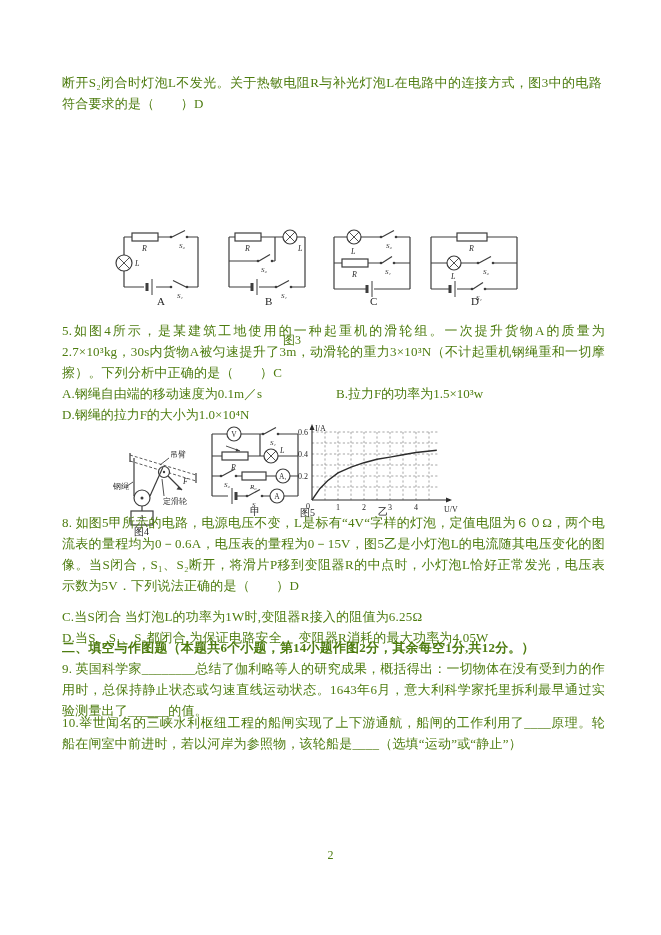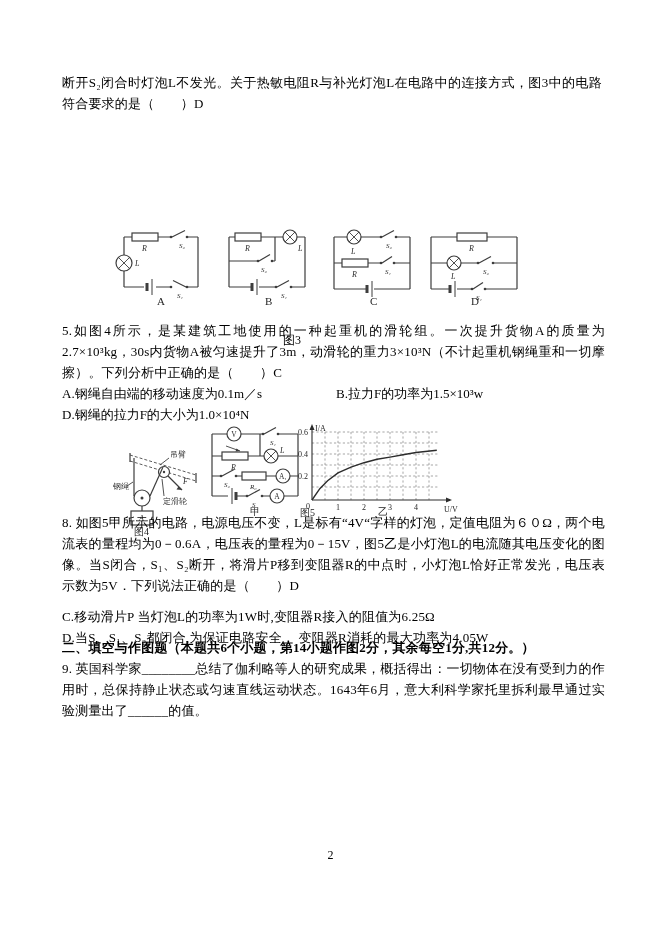--- a/index.html
+++ b/index.html
@@ -1,20 +1,20 @@
 <!DOCTYPE html>
 <html><head>
 <meta charset="utf-8">
 <style>
   * { margin:0; padding:0; box-sizing:border-box; }
   html,body { background:#fff; }
   .page {
     position:relative; width:661px; height:935px; background:#fff;
     font-family:"Liberation Serif","DejaVu Serif","DejaVu Sans",serif;
-    color:#000000; overflow:hidden;
+    color:#4d7c0f; overflow:hidden;
   }
   .para { position:absolute; font-size:13px; line-height:21px; text-align:justify; letter-spacing:.2px; }
   .opt-row { position:absolute; display:flex; font-size:13px; line-height:21px;gap:36px; }
   .opt-col1 { width:238px; flex:0 0 238px; }
   .heading { font-weight:700; }
   .fig { position:absolute; }
   .fig svg { display:block; overflow:visible; }
   .wire { stroke:#3d3d3d; stroke-width:1.2; fill:none; }
   .wire-thin { stroke:#3d3d3d; stroke-width:0.9; fill:none; }
   .comp { stroke:#3d3d3d; stroke-width:1.2; fill:#fff; }
@@ -302,22 +302,23 @@
       <text class="tick" x="64" y="90">2</text>
       <text class="tick" x="90" y="90">3</text>
       <text class="tick" x="116" y="90">4</text>
       <text class="tick" x="146" y="92">U/V</text>
       <text class="cap" x="80" y="95">乙</text>
       <text class="cap" x="2" y="96">图5</text>
     </svg>
   </div>
 
   <div class="para" style="left:62px; top:512px; width:543px;">8. 如图5甲所示的电路，电源电压不变，L是标有“4V“字样的灯泡，定值电阻为６０Ω，两个电流表的量程均为0－0.6A，电压表的量程为0－15V，图5乙是小灯泡L的电流随其电压变化的图像。当S闭合，S₁、S₂断开，将滑片P移到变阻器R的中点时，小灯泡L恰好正常发光，电压表示数为5V．下列说法正确的是（　　）D</div>
-  <div class="para" style="left:62px; top:606px; width:543px;">C.移动滑片P 当灯泡L的功率为1W时,变阻器R接入的阻值为6.25Ω</div>
+  <div class="para" style="left:62px; top:606px; width:543px;">C.当S闭合 当灯泡L的功率为1W时,变阻器R接入的阻值为6.25Ω</div>
   <div class="para" style="left:62px; top:627px; width:543px;">D.当S、S₁、S₂都闭合,为保证电路安全， 变阻器R消耗的最大功率为4.05W</div>
 
   <div class="para heading" style="left:62px; top:637px; width:543px; top:637px;">二、填空与作图题（本题共6个小题，第14小题作图2分，其余每空1分,共12分。）</div>
 
   <div class="para" style="left:62px; top:658px; width:543px;">9. 英国科学家________总结了伽利略等人的研究成果，概括得出：一切物体在没有受到力的作用时，总保持静止状态或匀速直线运动状态。1643年6月，意大利科学家托里拆利最早通过实验测量出了______的值。</div>
+  <div class="para" style="left:62px; top:712px; width:543px;">10.举世闻名的三峡水利枢纽工程的船闸实现了上下游通航，船闸的工作利用了____原理。轮船在闸室中前进时，若以河岸为参照物，该轮船是____（选填“运动”或“静止”）</div>
 
   <div class="pagenum" style="top:848px;">2</div>
 
 </div>
 
 </body></html>

